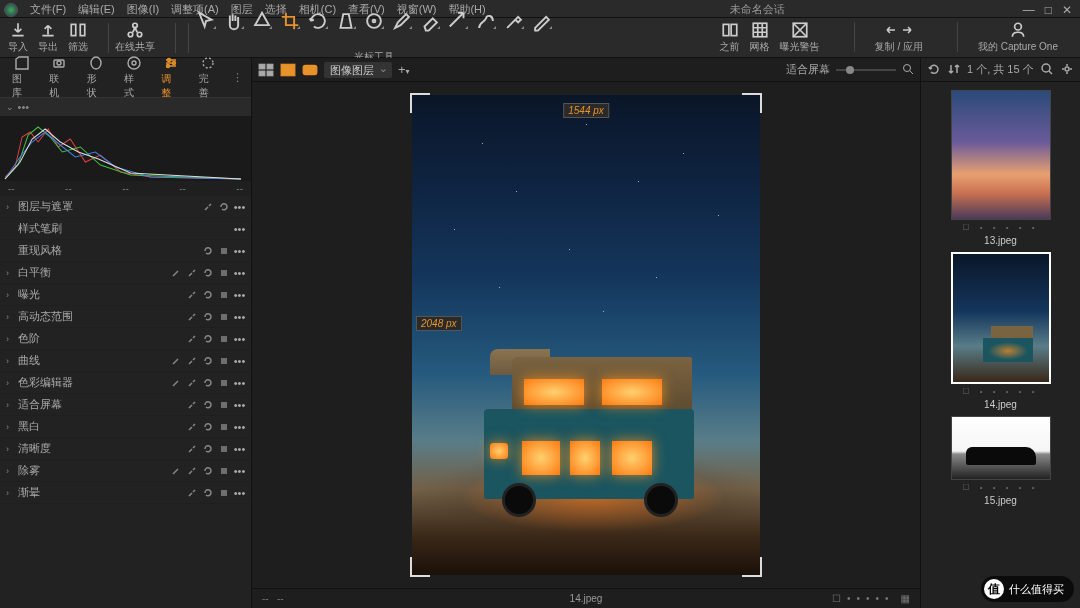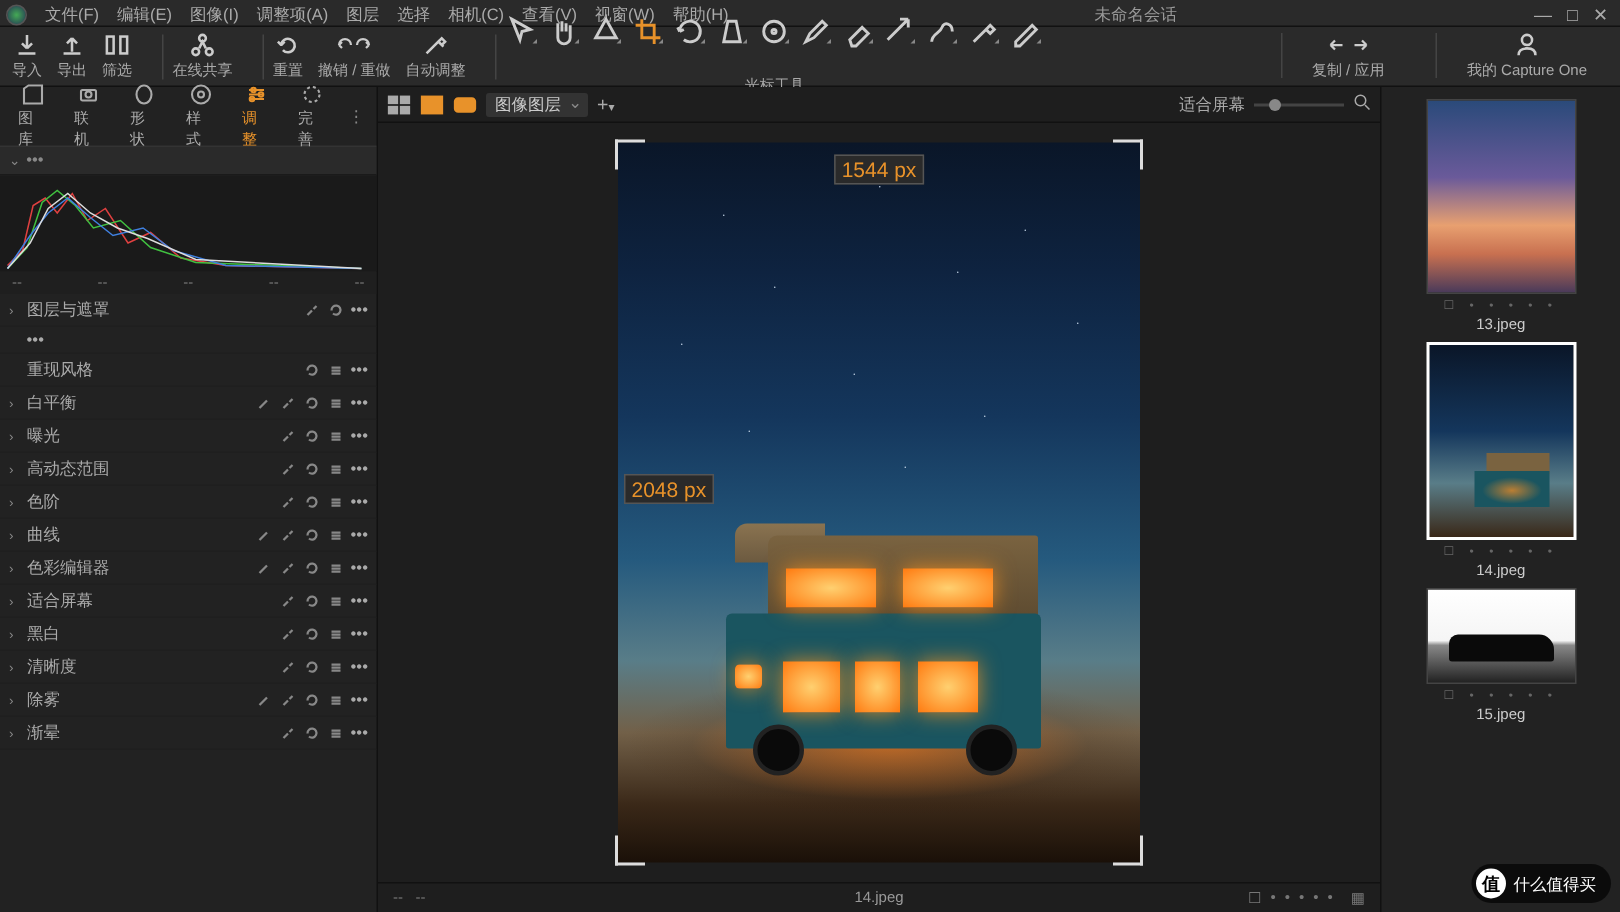--- a/index.html
+++ b/index.html
@@ -63,21 +63,21 @@
 .rv-top { position: absolute; left: 100px; bottom: 160px; width: 180px; height: 58px; background: linear-gradient(#7a6340, #5c4a30); border-radius: 6px 2px 0 0; }
 .rv-over { position: absolute; left: 78px; bottom: 200px; width: 60px; height: 26px; background: linear-gradient(#8a7350, #6c5a40); border-radius: 8px 0 0 0; }
 .rv-win { position: absolute; background: radial-gradient(#ffd070, #ff7a10); box-shadow: 0 0 14px rgba(255,150,30,.8); }
 .ground-glow { position: absolute; left: 0; right: 0; bottom: 0; height: 130px; background: radial-gradient(ellipse 220px 60px at 52% 40%, rgba(255,120,20,.55), rgba(60,30,10,.1) 60%, transparent 80%); }
 .wheel { position: absolute; width: 34px; height: 34px; background: #0a0a0a; border-radius: 50%; bottom: 58px; border: 3px solid #222; }
 .crop-corner { position: absolute; width: 20px; height: 20px; border: 2px solid #ddd; }
 .crop-tl { top: -2px; left: -2px; border-right: none; border-bottom: none; }
 .crop-tr { top: -2px; right: -2px; border-left: none; border-bottom: none; }
 .crop-bl { bottom: -2px; left: -2px; border-right: none; border-top: none; }
 .crop-br { bottom: -2px; right: -2px; border-left: none; border-top: none; }
-.dim-badge { position: absolute; background: #2a2a2a; color: #e8922a; font-size: 14px; padding: 1px 4px; border: 1px solid #555; }
+.dim-badge { position: absolute; background: #2a2a2a; color: #e8922a; font-size: 10px; padding: 1px 4px; border: 1px solid #555; font-style: italic; }
 .viewer-footer { height: 20px; display: flex; align-items: center; justify-content: center; gap: 20px; font-size: 10px; color: #999; border-top: 1px solid #111; position: relative; }
 .vf-left { position: absolute; left: 10px; color: #777; }
 .vf-right { position: absolute; right: 10px; display: flex; gap: 6px; align-items: center; color: #777; }
 .dots span { letter-spacing: 6px; }
 .right-panel { width: 160px; background: #222; border-left: 1px solid #111; display: flex; flex-direction: column; }
 .right-bar { height: 24px; display: flex; align-items: center; padding: 0 6px; gap: 6px; border-bottom: 1px solid #111; }
 .right-bar svg { stroke: #aaa; fill: none; width: 14px; height: 14px; stroke-width: 1.5; }
 .browser-count { flex: 1; font-size: 11px; }
 .thumbs { flex: 1; overflow: hidden; display: flex; flex-direction: column; align-items: center; gap: 6px; padding: 8px 0; }
 .thumb { width: 100px; display: flex; flex-direction: column; align-items: center; gap: 3px; }
@@ -154,47 +154,20 @@
             <circle cx="4" cy="12" r="2"></circle>
             <circle cx="12" cy="12" r="2"></circle>
             <circle cx="8" cy="4" r="2"></circle>
             <path d="M6 10l2-4l2 4"></path>
           </svg>
         </div>
         <div class="lbl">在线共享</div>
       </div>
   </div>
   <div class="tb-sep"></div>
-  <div class="tb-group">
-    <div class="tb-btn">
-        <div class="ic">
-          <svg viewBox="0 0 16 16">
-            <path d="M4 8a4 4 0 1 1 1 3M4 8l-2-2m2 2l2-2"></path>
-          </svg>
-        </div>
-        <div class="lbl">重置</div>
-      </div>
-    <div class="tb-btn">
-        <div class="ic" style="width:32px">
-          <svg viewBox="0 0 32 16">
-            <path d="M6 8a4 4 0 0 1 8 0M6 8l2-2m-2 2l2 2"></path>
-            <path d="M26 8a4 4 0 0 0-8 0M26 8l-2-2m2 2l-2 2"></path>
-          </svg>
-        </div>
-        <div class="lbl">撤销 / 重做</div>
-      </div>
-    <div class="tb-btn">
-        <div class="ic">
-          <svg viewBox="0 0 16 16">
-            <path d="M3 13l7-7l3 3M10 6l2-2l2 2l-2 2z"></path>
-          </svg>
-        </div>
-        <div class="lbl">自动调整</div>
-      </div>
-  </div>
   <div class="tb-sep"></div>
   <div style="display:flex;flex-direction:column;align-items:center">
     <div class="cursor-tools">
       <div class="ct">
           <svg viewBox="0 0 16 16">
             <path d="M3 2l9 5l-4 1l-1 4z"></path>
           </svg>
           <div class="dd"></div>
         </div>
       <div class="ct">
@@ -267,20 +240,49 @@
       <div class="ct">
           <svg viewBox="0 0 16 16">
             <path d="M3 13l8-8l2 2l-8 8H3z"></path>
           </svg>
           <div class="dd"></div>
         </div>
     </div>
     <div class="cursor-label">光标工具</div>
   </div>
   <div class="tb-right">
+    <div class="tb-group">
+      <div class="tb-btn">
+          <div class="ic">
+            <svg viewBox="0 0 16 16">
+              <rect x="2" y="3" width="5" height="10"></rect>
+              <rect x="9" y="3" width="5" height="10"></rect>
+            </svg>
+          </div>
+          <div class="lbl">之前</div>
+        </div>
+      <div class="tb-btn">
+          <div class="ic">
+            <svg viewBox="0 0 16 16">
+              <rect x="2" y="2" width="12" height="12"></rect>
+              <path d="M6 2v12M10 2v12M2 6h12M2 10h12"></path>
+            </svg>
+          </div>
+          <div class="lbl">网格</div>
+        </div>
+      <div class="tb-btn">
+          <div class="ic">
+            <svg viewBox="0 0 16 16">
+              <rect x="2" y="2" width="12" height="12"></rect>
+              <path d="M2 2l12 12M14 2L2 14"></path>
+            </svg>
+          </div>
+          <div class="lbl">曝光警告</div>
+        </div>
+    </div>
     <div class="tb-sep"></div>
     <div class="tb-group">
       <div class="tb-btn">
           <div class="ic" style="width:32px">
             <svg viewBox="0 0 32 16">
               <path d="M4 8l3-3m-3 3l3 3m-3-3h8"></path>
               <path d="M28 8l-3-3m3 3l-3 3m3-3h-8"></path>
             </svg>
           </div>
           <div class="lbl">复制 / 应用</div>
@@ -383,20 +385,21 @@
           <span>
             <svg viewBox="0 0 10 10">
               <path d="M2 5a3 3 0 1 1 1 2"></path>
             </svg>
           </span>
           <span>•••</span>
         </span>
       </div>
     <div class="tool-row">
         <span class="chev"></span>
+        <span class="ttl">样式笔刷</span>
         <span class="acts">
           <span>•••</span>
         </span>
       </div>
     <div class="tool-row">
         <span class="chev"></span>
         <span class="ttl">重现风格</span>
         <span class="acts">
           <span>
             <svg viewBox="0 0 10 10">
@@ -742,20 +745,37 @@
       <span>14.jpeg</span>
       <div class="vf-right">
         <span>☐</span>
         <span class="dots"><span>•••••</span></span>
         <span>▦</span>
       </div>
     </div>
   </div>
 
   <div class="right-panel">
+    <div class="right-bar">
+      <span><svg viewBox="0 0 14 14">
+            <path d="M3 7a4 4 0 1 1 1 3M3 7l-1-2m1 2l2-1"></path>
+          </svg></span>
+      <span><svg viewBox="0 0 14 14">
+            <path d="M4 3v8m0 0l-2-2m2 2l2-2M10 11V3m0 0l-2 2m2-2l2 2"></path>
+          </svg></span>
+      <span class="browser-count">1 个, 共 15 个</span>
+      <span><svg viewBox="0 0 14 14">
+            <circle cx="6" cy="6" r="4"></circle>
+            <path d="M9 9l3 3"></path>
+          </svg></span>
+      <span><svg viewBox="0 0 14 14">
+            <circle cx="7" cy="7" r="2"></circle>
+            <path d="M7 2v2M7 10v2M2 7h2M10 7h2"></path>
+          </svg></span>
+    </div>
     <div class="thumbs">
       <div class="thumb">
         <div class="thumb-img th1"></div>
         <div class="dots">☐ • • • • •</div>
         <div class="tname">13.jpeg</div>
       </div>
       <div class="thumb selected">
         <div class="thumb-img th2">
             <div class="mini-top"></div>
             <div class="mini-rv"></div>

